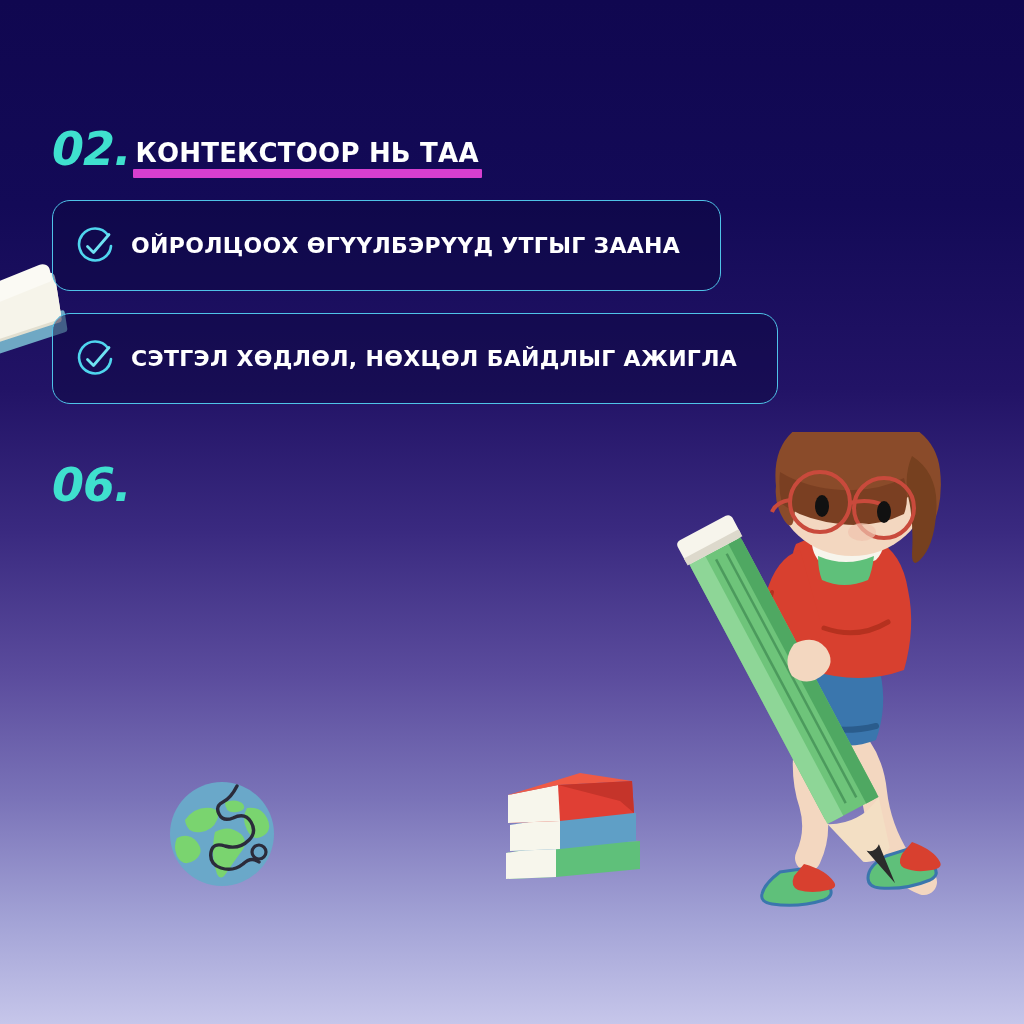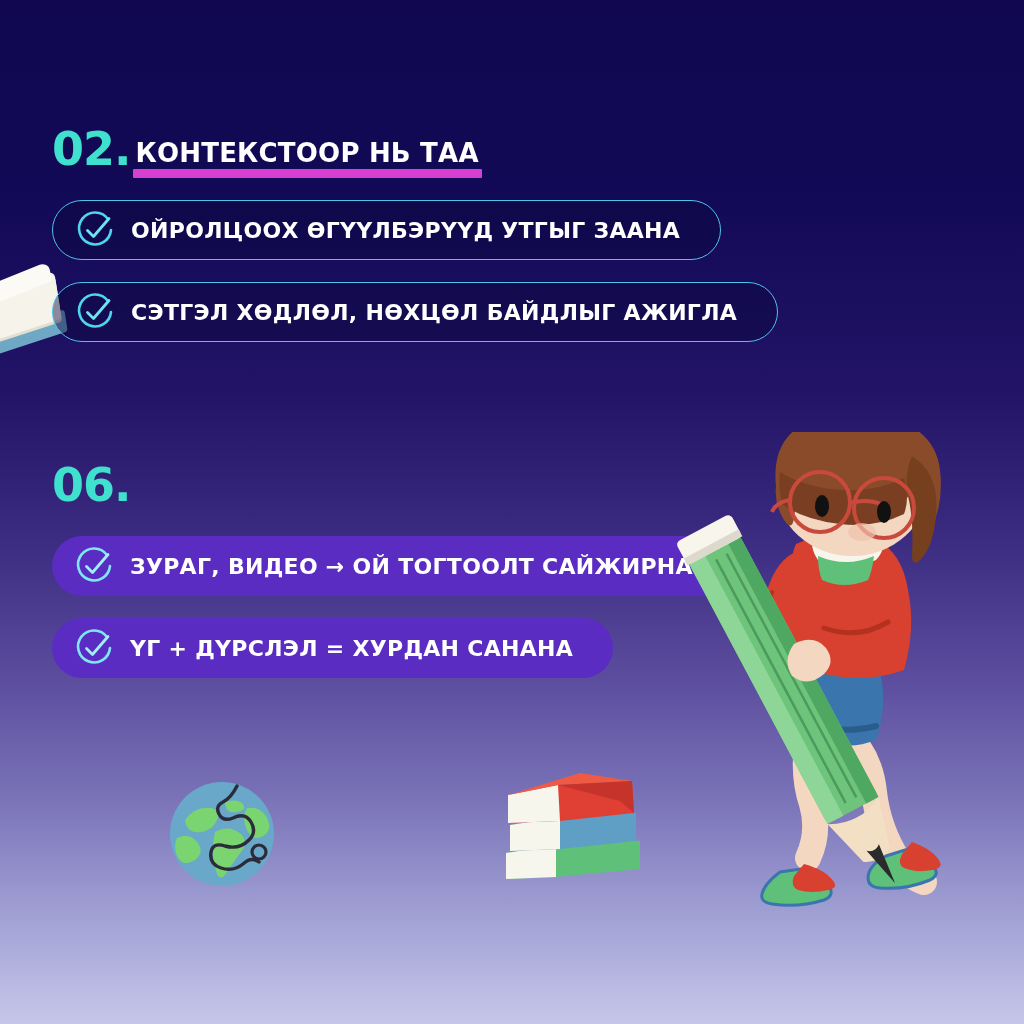--- a/index.html
+++ b/index.html
@@ -80,20 +80,21 @@
     height: 62px;
   }
   .sec-num {
     font-size: 46px;
     font-weight: 700;
     letter-spacing: -1px;
     line-height: 1;
     color: #3fe0ce;
     font-family: "DejaVu Sans", sans-serif;
     padding-bottom: 2px;
+    font-style: italic;
   }
   .sec-title-wrap {
     position: relative;
     margin-left: 2px;
     padding-bottom: 2px;
   }
   .sec-title {
     display: block;
     font-size: 26px;
     font-weight: 700;
@@ -118,23 +119,23 @@
   .cards {
     margin-top: 26px;
     display: flex;
     flex-direction: column;
     gap: 22px;
   }
   .card {
     display: flex;
     align-items: center;
     box-sizing: border-box;
-    height: 60px;
+    height: 91px;
     padding: 0 40px 0 22px;
-    border-radius: 32px;
+    border-radius: 18px;
     width: max-content;
     min-width: 560px;
   }
   .card.outline {
     border: 1.6px solid #4fc3e8;
     background: rgba(10, 6, 62, 0.45);
   }
   .card.filled {
     background: #5a2cc2;
     border: none;
@@ -230,41 +231,20 @@
         <span class="card-text">СЭТГЭЛ ХӨДЛӨЛ, НӨХЦӨЛ БАЙДЛЫГ АЖИГЛА</span>
       </div>
     </div>
   </div>
 
   <div class="section sec-03">
     <div class="sec-head">
       <span class="sec-num">06.</span>
     </div>
 
-    <div class="cards">
-      <div class="card filled card-row-top">
-        <span class="check-icon">
-          <svg viewBox="0 0 40 40" width="40" height="40">
-            <path d="M33 9 A16 16 0 1 0 36 20" fill="none" stroke="#7fe6f5" stroke-width="2.6" stroke-linecap="round"></path>
-            <path d="M12.5 20.5 L18.5 26.5 L34 8.5" fill="none" stroke="#9ff0fa" stroke-width="2.8" stroke-linecap="round" stroke-linejoin="round"></path>
-          </svg>
-        </span>
-        <span class="card-text">ЗУРАГ, ВИДЕО → ОЙ ТОГТООЛТ САЙЖИРНА</span>
-      </div>
-
-      <div class="card filled card-row-top">
-        <span class="check-icon">
-          <svg viewBox="0 0 40 40" width="40" height="40">
-            <path d="M33 9 A16 16 0 1 0 36 20" fill="none" stroke="#7fe6f5" stroke-width="2.6" stroke-linecap="round"></path>
-            <path d="M12.5 20.5 L18.5 26.5 L34 8.5" fill="none" stroke="#9ff0fa" stroke-width="2.8" stroke-linecap="round" stroke-linejoin="round"></path>
-          </svg>
-        </span>
-        <span class="card-text">ҮГ + ДҮРСЛЭЛ = ХУРДАН САНАНА</span>
-      </div>
-    </div>
   </div>
 
   <div class="globe">
     <svg viewBox="0 0 118 118" width="118" height="118">
       <circle cx="59" cy="62" r="52" fill="#6aa8c9"></circle>
       <path d="M22 48 q10 -14 26 -12 q10 2 6 12 q-4 10 -16 12 q-14 2 -16 -12 z" fill="#7ad46f"></path>
       <path d="M14 66 q12 -6 20 4 q8 10 -2 18 q-12 8 -18 -4 q-4 -10 0 -18 z" fill="#7ad46f"></path>
       <path d="M52 60 q14 -8 26 2 q8 8 0 18 q-6 8 -14 20 q-6 10 -10 2 q-4 -12 -4 -22 q0 -12 2 -20 z" fill="#7ad46f"></path>
       <path d="M84 36 q14 -2 20 10 q6 12 -4 18 q-10 6 -16 -6 q-6 -12 0 -22 z" fill="#7ad46f"></path>
       <path d="M62 30 q12 -4 18 2 q4 6 -6 8 q-12 2 -12 -10 z" fill="#7ad46f"></path>

